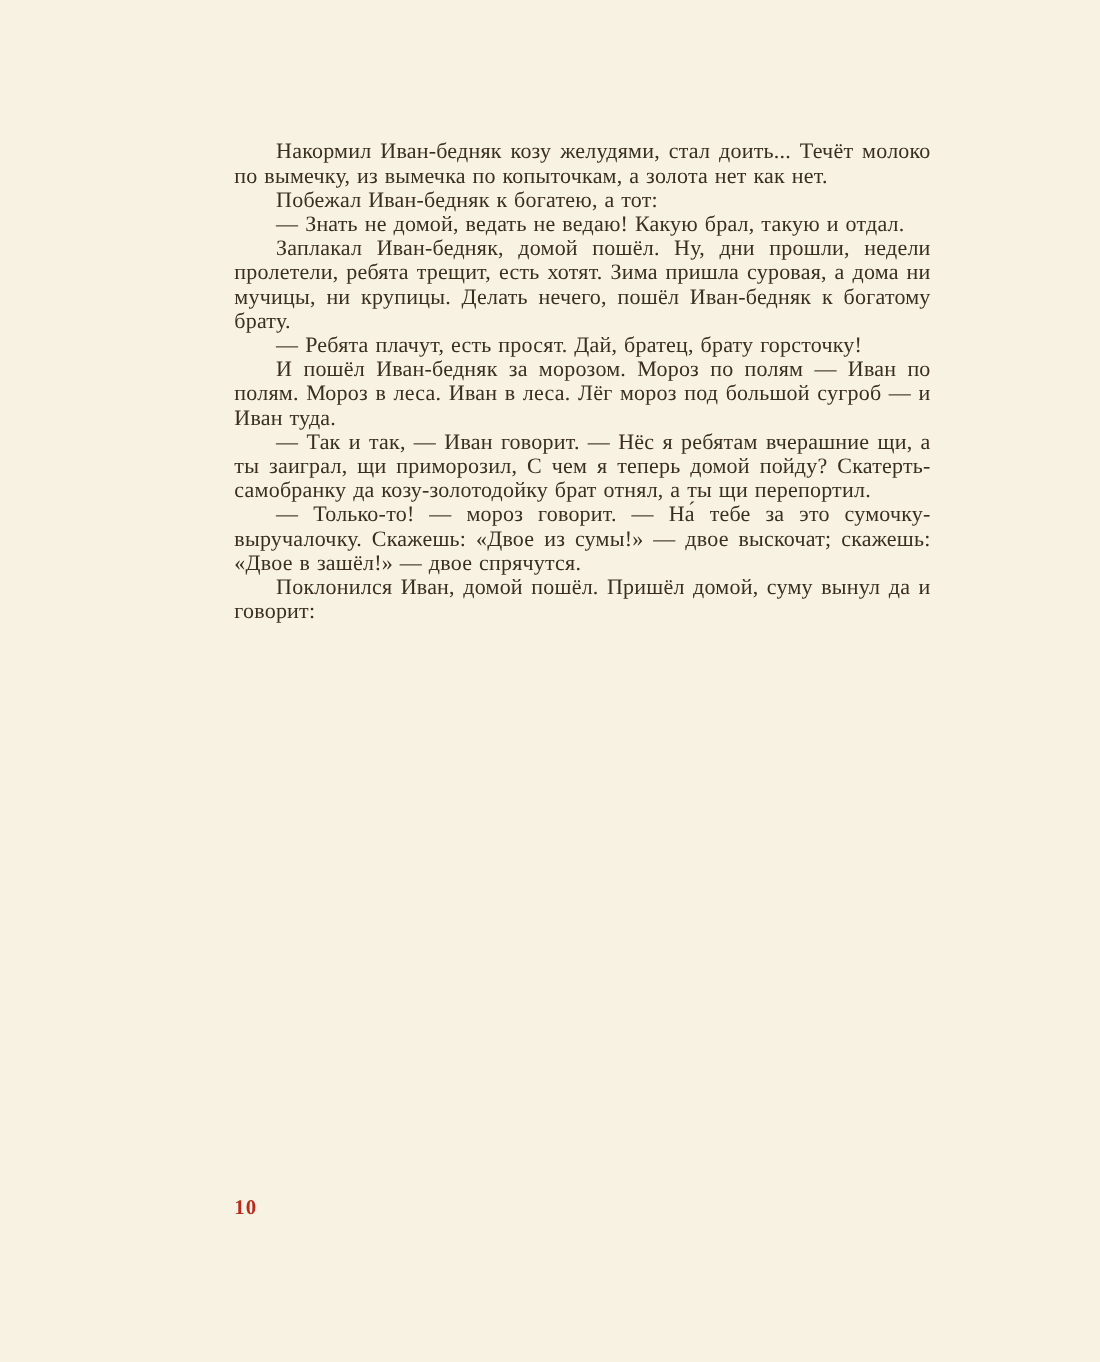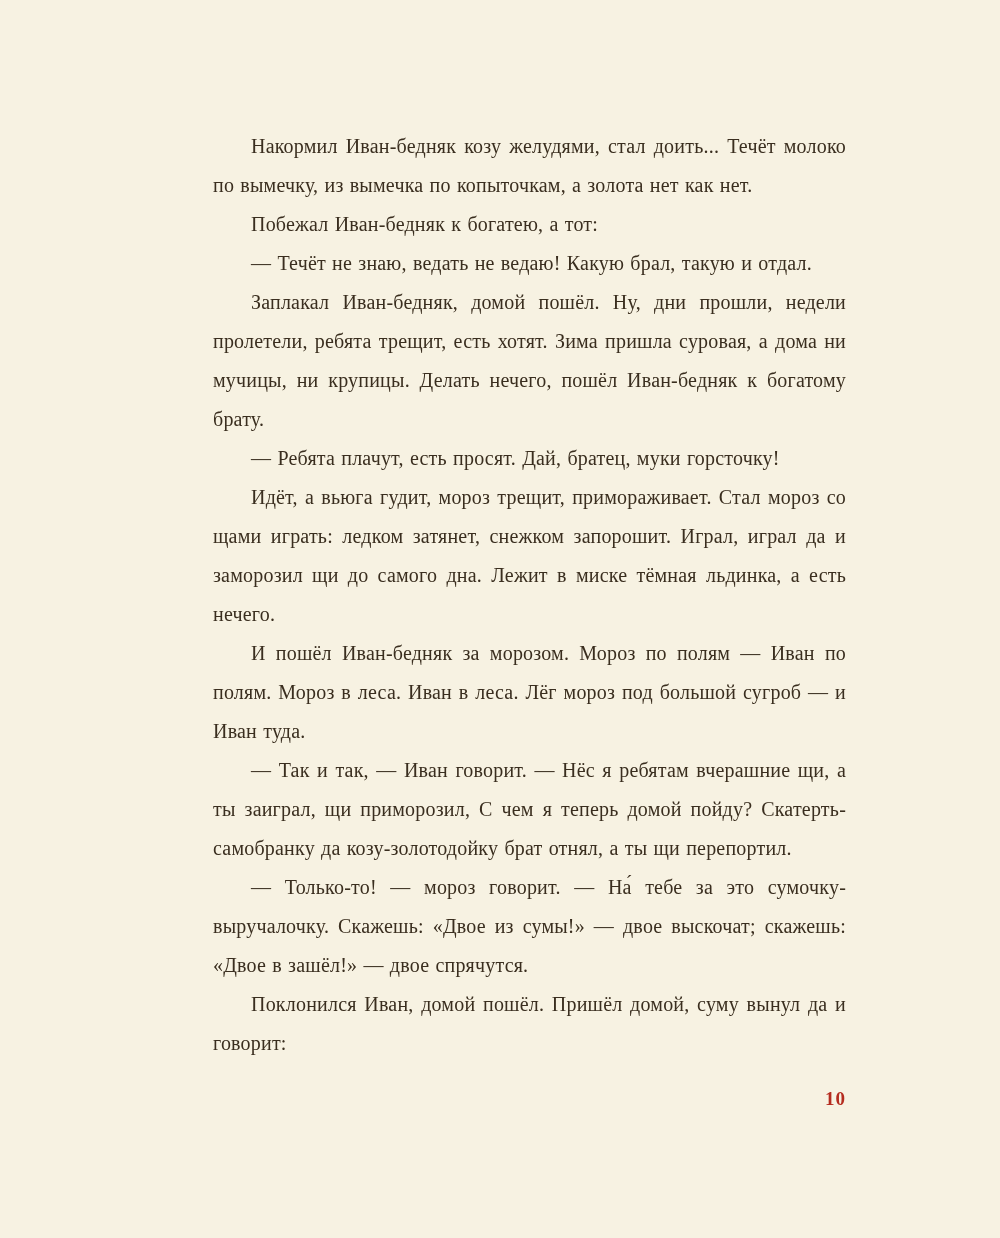--- a/index.html
+++ b/index.html
@@ -19,54 +19,53 @@
     background: #f7f2e2;
     overflow: hidden;
   }
   .text-block {
     position: absolute;
     left: 213px;
     top: 127px;
     width: 633px;
     color: #3a2e1f;
     font-size: 20px;
-    line-height: 39px;
+    line-height: 22px;
     text-align: justify;
     letter-spacing: 0.2px;
     word-spacing: 1px;
   }
   .text-block p {
     margin: 0;
     padding: 0;
     text-indent: 38px;
   }
   .page-number {
     position: absolute;
     left: 213px;
     top: 1088px;
     width: 633px;
-    text-align: right;
+    text-align: left;
     color: #b52c1f;
     font-size: 19px;
     font-weight: bold;
     letter-spacing: 1px;
   }
 </style>
 </head>
 <body>
 
 <div class="book-page">
 
   <div class="text-block">
     <p>Накормил Иван-бедняк козу желудями, стал доить... Течёт молоко по вымечку, из вымечка по копыточкам, а золота нет как нет.</p>
     <p>Побежал Иван-бедняк к богатею, а тот:</p>
-    <p>— Течёт не знаю, ведать не ведаю! Какую брал, такую и отдал.</p>
+    <p>— Знать не домой, ведать не ведаю! Какую брал, такую и отдал.</p>
     <p>Заплакал Иван-бедняк, домой пошёл. Ну, дни прошли, недели пролетели, ребята трещит, есть хотят. Зима пришла суровая, а дома ни мучицы, ни крупицы. Делать нечего, пошёл Иван-бедняк к богатому брату.</p>
-    <p>— Ребята плачут, есть просят. Дай, братец, муки горсточку!</p>
-    <p>Идёт, а вьюга гудит, мороз трещит, примораживает. Стал мороз со щами играть: ледком затянет, снежком запорошит. Играл, играл да и заморозил щи до самого дна. Лежит в миске тёмная льдинка, а есть нечего.</p>
+    <p>— Ребята плачут, есть просят. Дай, братец, брату горсточку!</p>
     <p>И пошёл Иван-бедняк за морозом. Мороз по полям — Иван по полям. Мороз в леса. Иван в леса. Лёг мороз под большой сугроб — и Иван туда.</p>
     <p>— Так и так, — Иван говорит. — Нёс я ребятам вчерашние щи, а ты заиграл, щи приморозил, С чем я теперь домой пойду? Скатерть-самобранку да козу-золотодойку брат отнял, а ты щи перепортил.</p>
     <p>— Только-то! — мороз говорит. — На́ тебе за это сумочку-выручалочку. Скажешь: «Двое из сумы!» — двое выскочат; скажешь: «Двое в зашёл!» — двое спрячутся.</p>
     <p>Поклонился Иван, домой пошёл. Пришёл домой, суму вынул да и говорит:</p>
   </div>
 
   <div class="page-number">10</div>
 
 </div>
 

